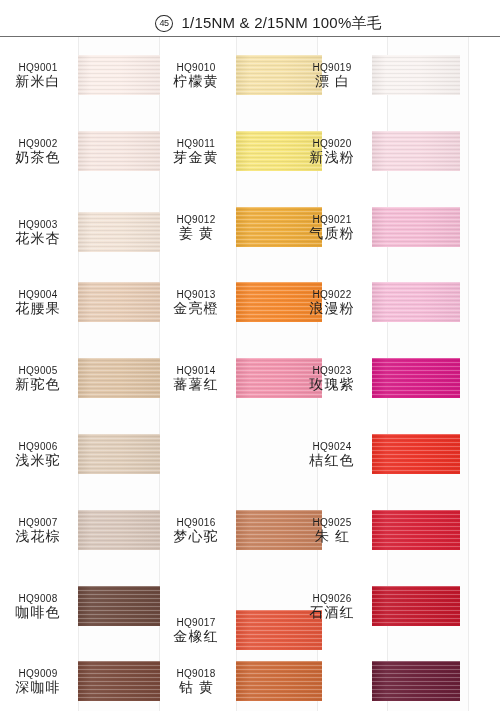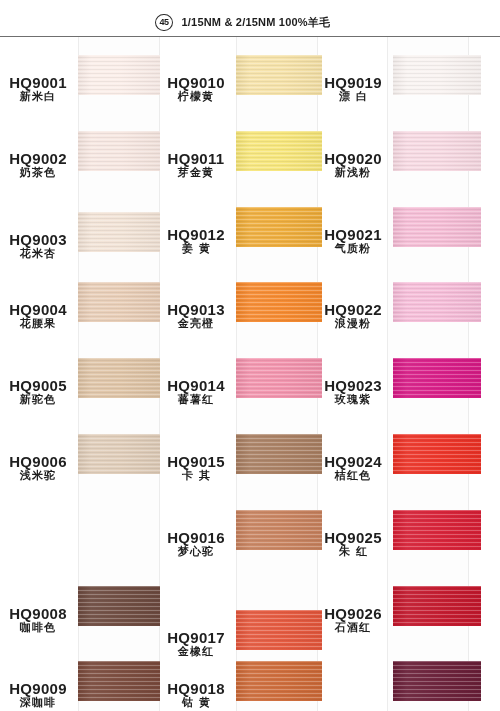--- a/index.html
+++ b/index.html
@@ -15,21 +15,20 @@
     position: relative;
   }
 
   #page {
     position: absolute;
     left: 0;
     top: 0;
     width: 460px;
     height: 711px;
     background: #ffffff;
-    font-weight: bold;
   }
 
   
   #header {
     position: absolute;
     left: 0;
     top: 0;
     width: 500px;
     height: 37px;
   }
@@ -50,21 +49,21 @@
     height: 15px;
     border: 1px solid #2b2b2b;
     border-radius: 50%;
     font-size: 9px;
     line-height: 1;
     color: #1d1d1d;
     letter-spacing: -0.4px;
     padding-left: 0.5px;
   }
   .header-title {
-    font-size: 11px;
+    font-size: 15px;
     color: #1d1d1d;
     letter-spacing: 0.2px;
   }
   #header-rule {
     position: absolute;
     left: 0;
     top: 36px;
     width: 500px;
     height: 1px;
     background: #6f6f6f;
@@ -84,48 +83,47 @@
 
   
   .column {
     position: absolute;
     top: 37px;
     width: 160px;
     height: 674px;
   }
   #col-1 { left: 0px; }
   #col-2 { left: 158px; }
-  #col-3 { left: 315px; }
+  #col-3 { left: 294px; }
 
   .swatch-row {
     position: absolute;
     left: 0;
     width: 160px;
     height: 75.8px;
   }
 
   .swatch-label {
     position: absolute;
     left: 0;
     top: 24px;
     width: 76px;
     text-align: center;
     color: #1f1f1f;
   }
   .code {
     display: block;
-    font-size: 15px;
+    font-size: 10px;
     letter-spacing: 0.3px;
     line-height: 13px;
     white-space: nowrap;
-    margin-top: 15px;
   }
   .cname {
     display: block;
-    font-size: 11px;
+    font-size: 14px;
     line-height: 14px;
     letter-spacing: 1.2px;
     white-space: nowrap;
   }
   .cname.spaced { letter-spacing: 6px; padding-left: 6px; }
 
   
   .skein {
     position: absolute;
     top: 18px;
@@ -218,20 +216,27 @@
         </div>
         <div class="skein" style="background: rgb(223, 196, 166);"></div>
       </div>
       <div class="swatch-row" style="top: 379px;">
         <div class="swatch-label">
           <span class="code">HQ9006</span>
           <span class="cname">浅米驼</span>
         </div>
         <div class="skein" style="background: rgb(224, 205, 185);"></div>
       </div>
+      <div class="swatch-row" style="top: 454.8px;">
+        <div class="swatch-label">
+          <span class="code">HQ9007</span>
+          <span class="cname">浅花棕</span>
+        </div>
+        <div class="skein" style="background: rgb(217, 199, 187);"></div>
+      </div>
       <div class="swatch-row" style="top: 530.6px;">
         <div class="swatch-label">
           <span class="code">HQ9008</span>
           <span class="cname">咖啡色</span>
         </div>
         <div class="skein" style="background: rgb(109, 74, 63);"></div>
       </div>
       <div class="swatch-row" style="top: 606.4px;">
         <div class="swatch-label">
           <span class="code">HQ9009</span>
@@ -269,27 +274,20 @@
         </div>
         <div class="skein" style="background: rgb(246, 136, 44);"></div>
       </div>
       <div class="swatch-row" style="top: 303.2px;">
         <div class="swatch-label">
           <span class="code">HQ9014</span>
           <span class="cname">蕃薯红</span>
         </div>
         <div class="skein" style="background: rgb(242, 146, 172);"></div>
       </div>
-      <div class="swatch-row" style="top: 379px;">
-        <div class="swatch-label">
-          <span class="code">HQ9015</span>
-          <span class="cname spaced">卡其</span>
-        </div>
-        <div class="skein" style="background: rgb(169, 127, 98);"></div>
-      </div>
       <div class="swatch-row" style="top: 454.8px;">
         <div class="swatch-label">
           <span class="code">HQ9016</span>
           <span class="cname">梦心驼</span>
         </div>
         <div class="skein" style="background: rgb(200, 130, 94);"></div>
       </div>
       <div class="swatch-row" style="top: 555px;">
         <div class="swatch-label">
           <span class="code">HQ9017</span>

